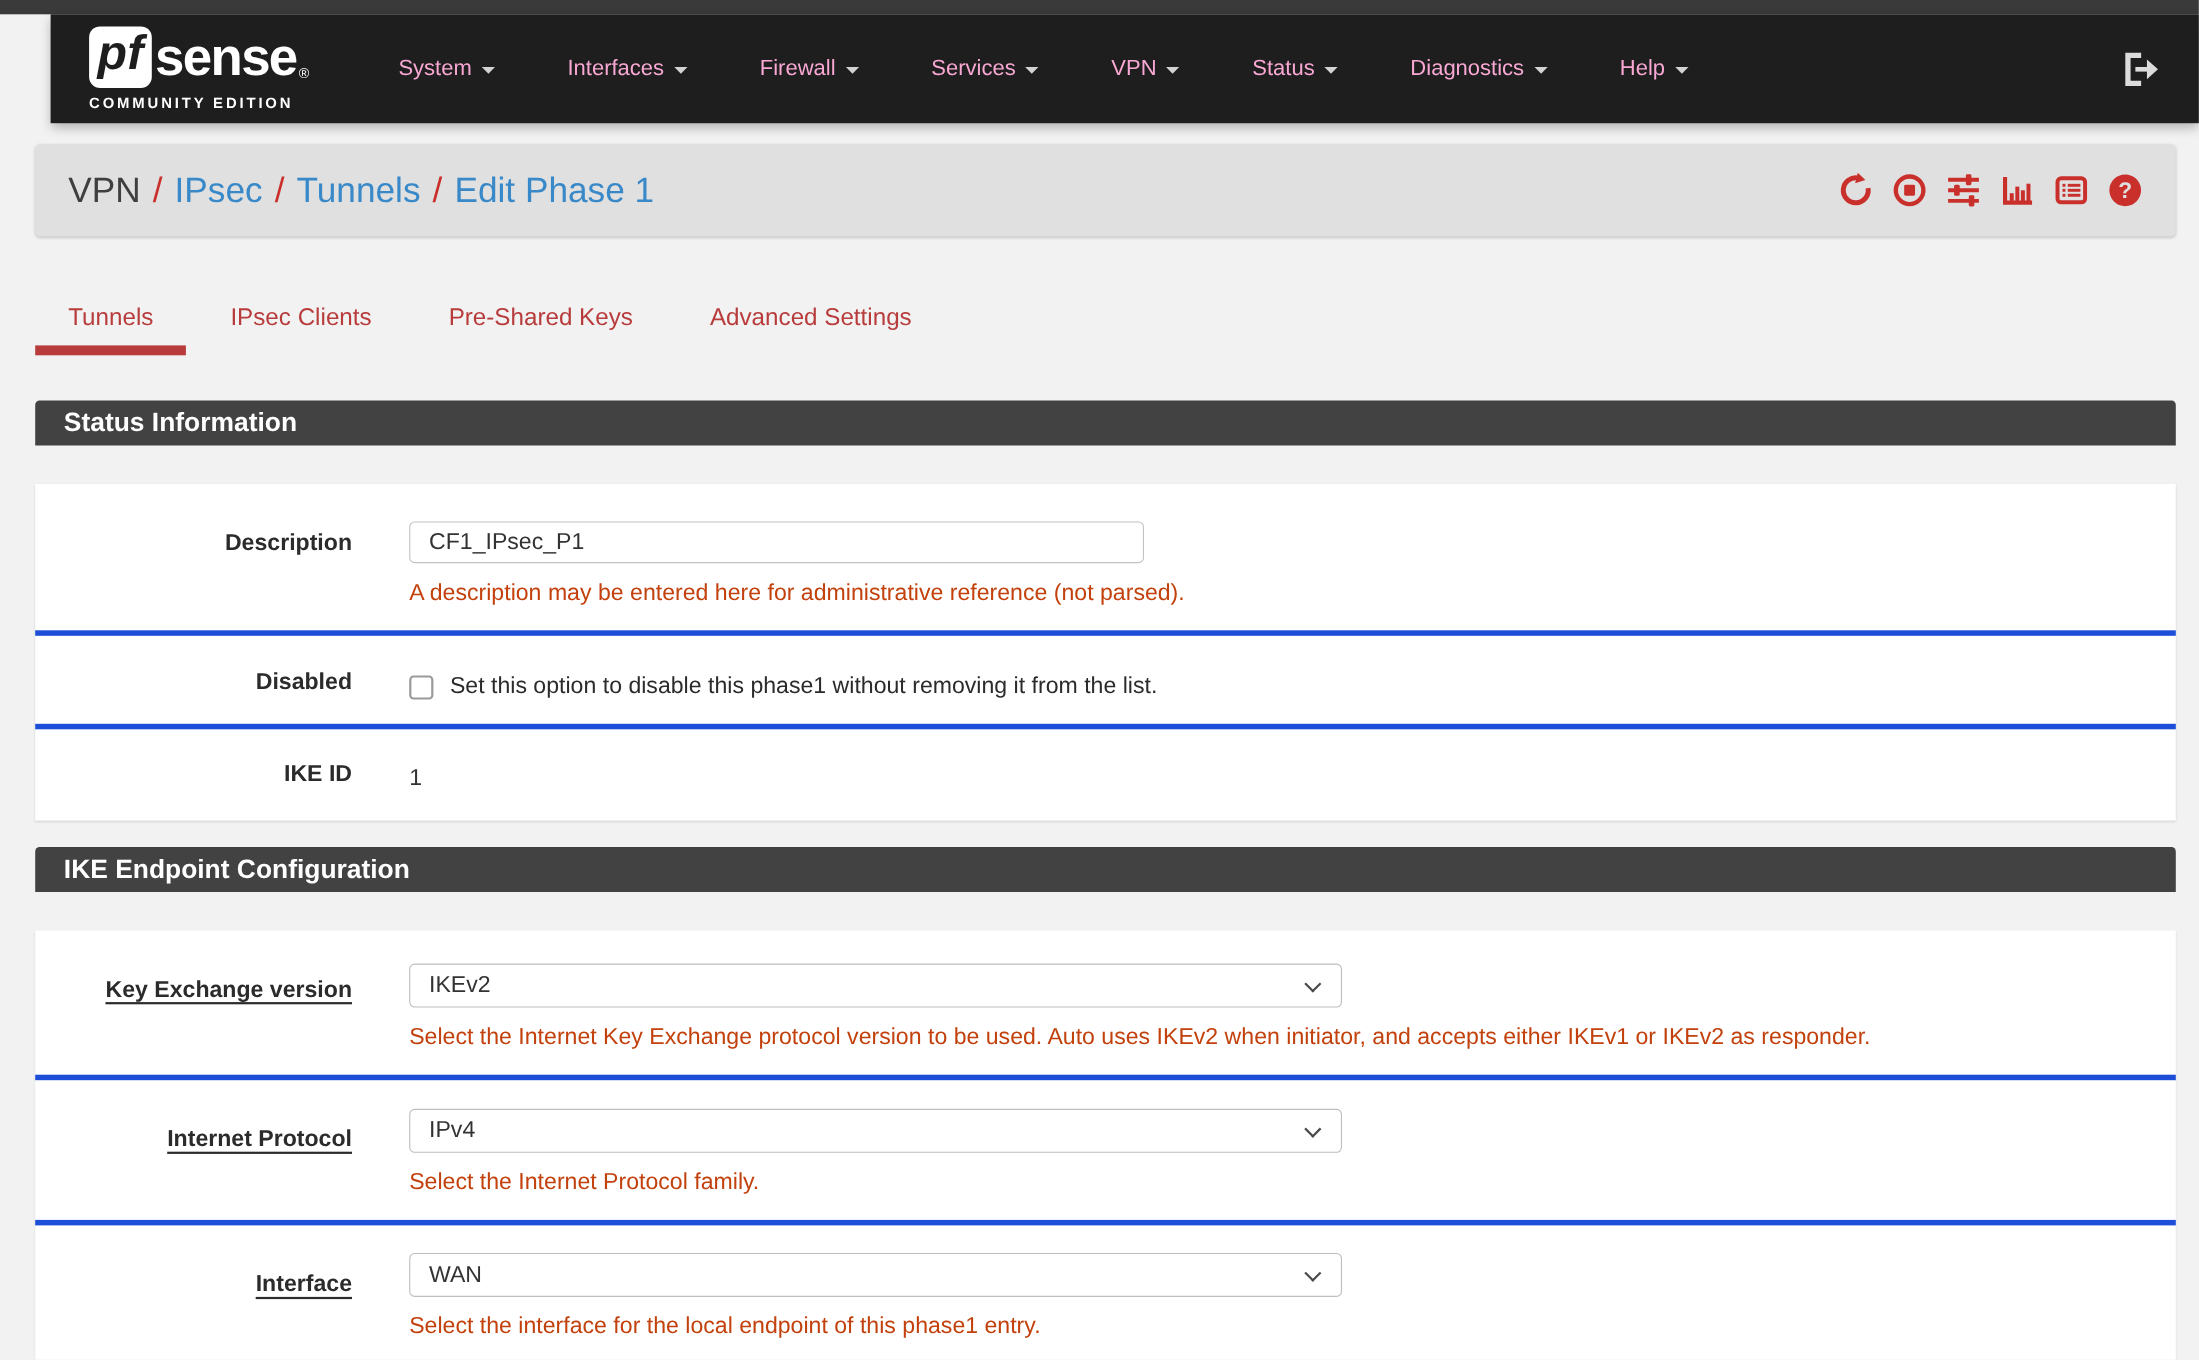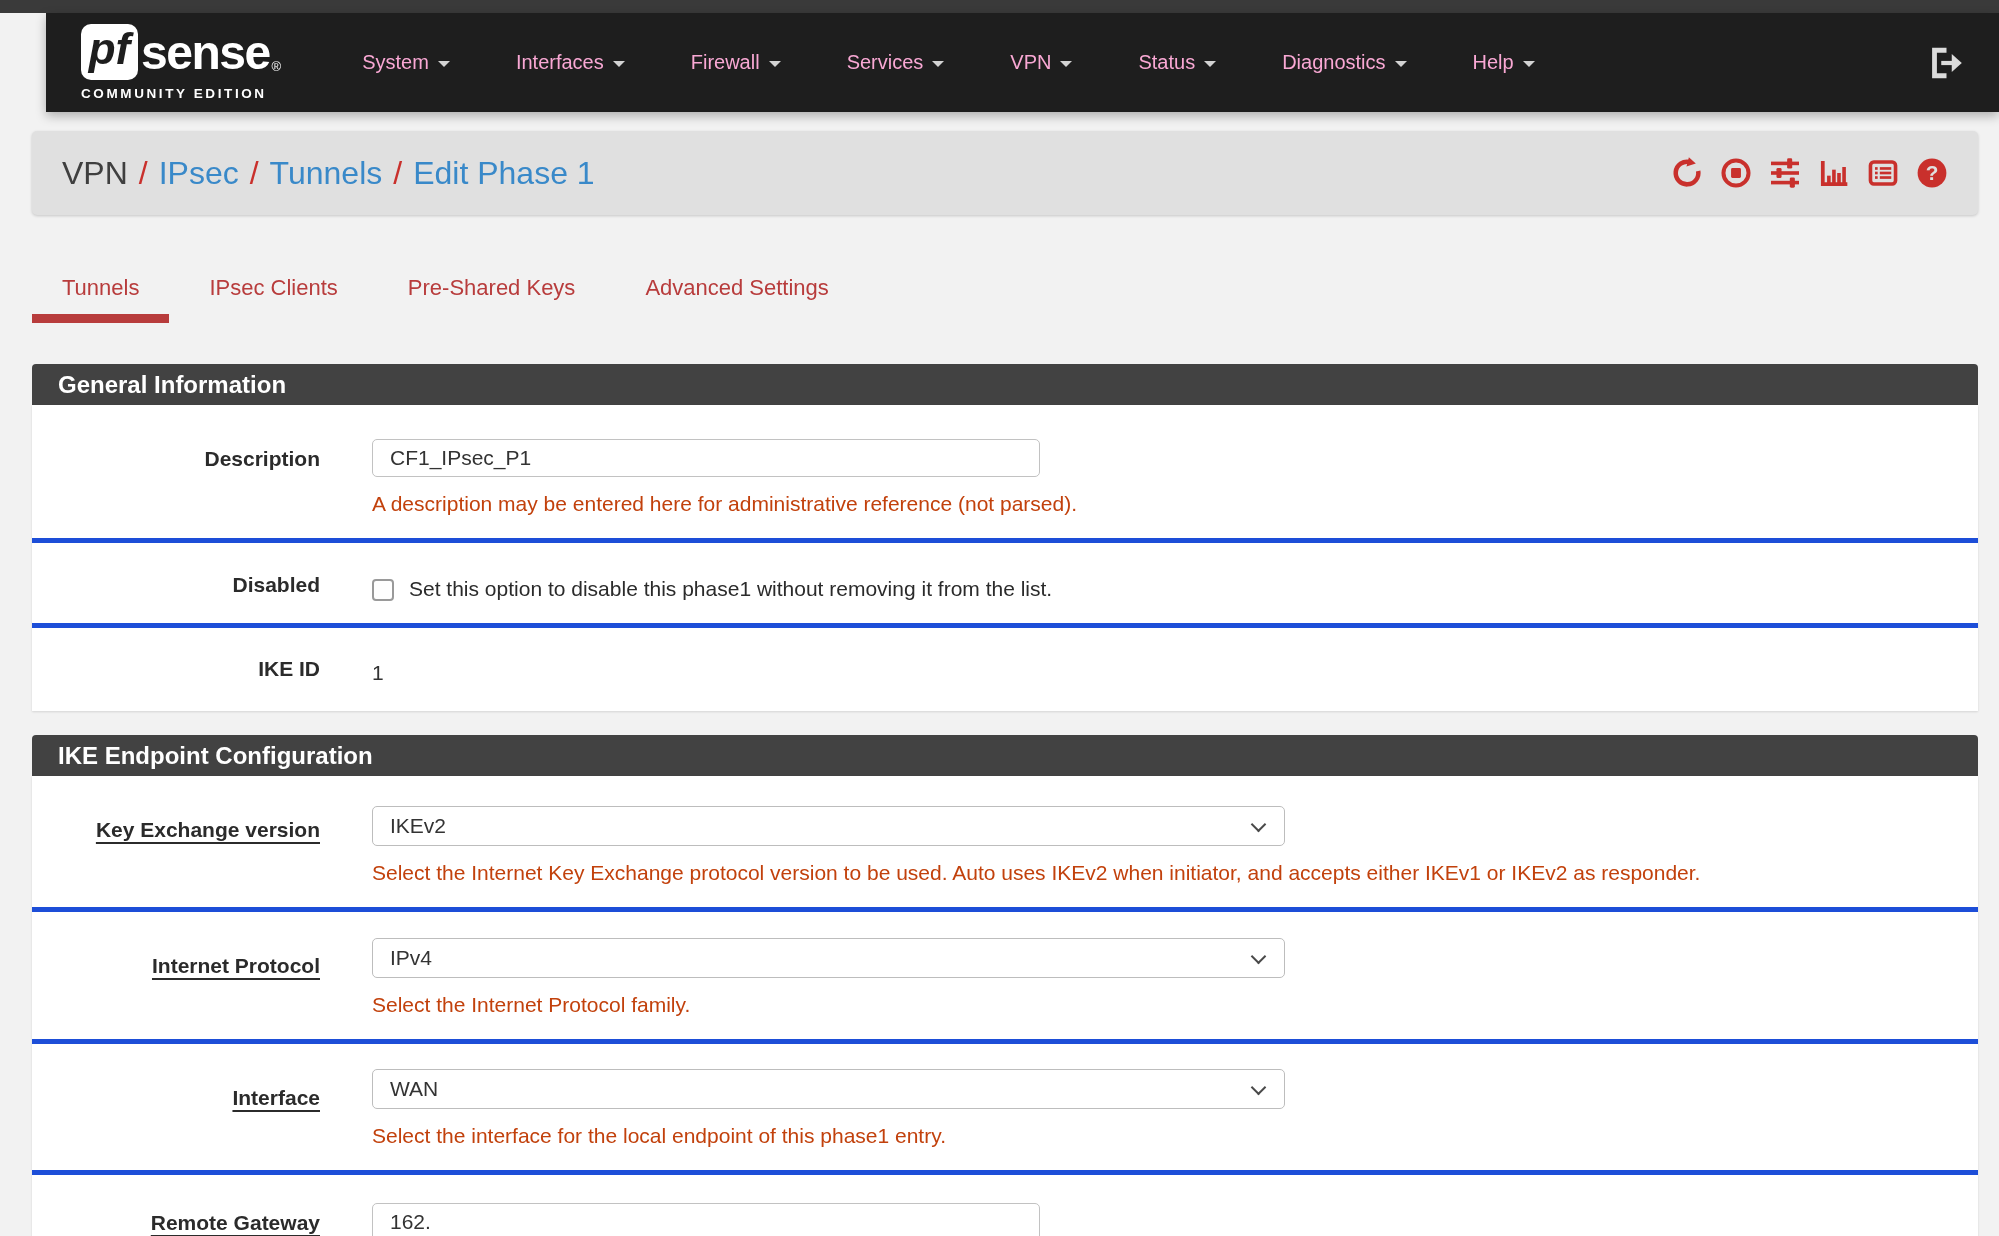--- a/index.html
+++ b/index.html
@@ -76,38 +76,38 @@
 
   
   .panel { margin:41px 21px 0 32px; }
   .panel.second { margin-top:24px; }
   .panel-header {
     height:41px; background:#424242; color:#fff;
     font-weight:bold; font-size:24px;
     display:flex; align-items:center; padding:0 26px;
     border-radius:4px 4px 0 0;
   }
-  .panel-body { background:#fff; box-shadow:0 1px 2px rgba(0,0,0,.12); }
+  .panel-body { background:#fff; box-shadow:0 1px 2px rgba(0,0,0,.12);margin-top:35px; }
   .form-row { display:grid; grid-template-columns:340px 1fr; }
   .form-row + .form-row { border-top:5px solid #1d4ed8; }
   .row-label {
     text-align:right; padding:42px 52px 0 0;
     font-weight:bold; font-size:21px; color:#2b2b2b;
   }
   .row-label.u span { text-decoration:underline; text-decoration-thickness:2px; text-underline-offset:5px; }
   .row-content { padding:34px 30px 22px 0; }
   .row-content.slim { padding-top:24px; padding-bottom:22px; }
   .text-input {
     width:668px; height:38px;
     border:1.5px solid #c2c2c2; border-radius:5px;
     font-family:"Liberation Sans", sans-serif;
     font-size:21px; color:#333; padding:0 17px; background:#fff;
   }
   .select-box {
-    width:913px; height:40px;
+    width:848px; height:40px;
     border:1.5px solid #bdbdbd; border-radius:5px;
     background:#fff; position:relative;
     display:flex; align-items:center;
     font-size:21px; color:#333; padding:0 17px;
     cursor:pointer;
   }
   .chev {
     position:absolute; right:20px; top:12px;
     width:11px; height:11px;
     border-right:2px solid #4a4a4a; border-bottom:2px solid #4a4a4a;
@@ -229,21 +229,21 @@
 </div>
 
 <div class="tabs">
   <div class="tab active">Tunnels</div>
   <div class="tab">IPsec Clients</div>
   <div class="tab">Pre-Shared Keys</div>
   <div class="tab">Advanced Settings</div>
 </div>
 
 <div class="panel">
-  <div class="panel-header">General Information</div>
+  <div class="panel-header">Status Information</div>
   <div class="panel-body">
     <div class="form-row">
       <div class="row-label">Description</div>
       <div class="row-content">
         <input class="text-input" type="text" value="CF1_IPsec_P1" style="">
         <div class="helper">A description may be entered here for administrative reference (not parsed).</div>
       </div>
     </div>
     <div class="form-row">
       <div class="row-label" style="padding-top:30px;">Disabled</div>

